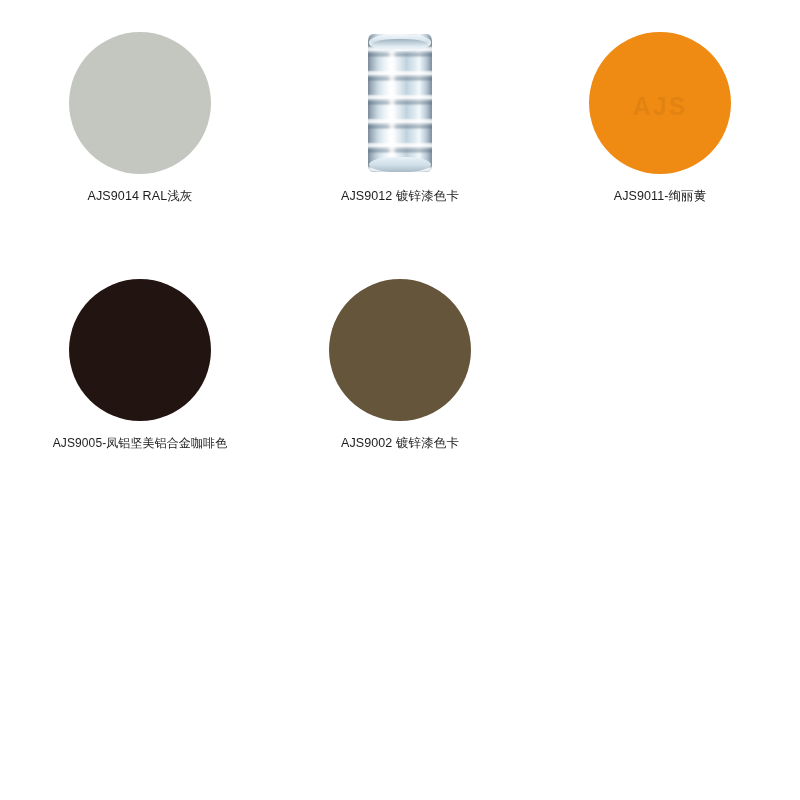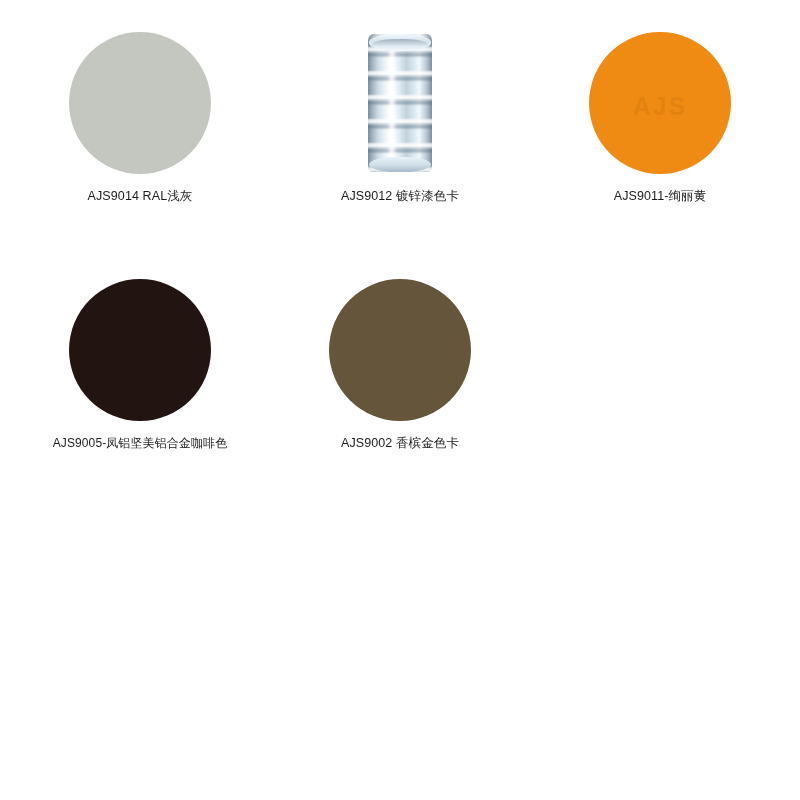--- a/index.html
+++ b/index.html
@@ -180,15 +180,15 @@
     <div class="swatch-cell">
       <div class="swatch-disc-wrap">
         <div class="swatch-disc" style="background: rgb(34, 20, 16);"></div>
       </div>
       <div class="swatch-label tight">AJS9005-凤铝坚美铝合金咖啡色</div>
     </div>
     <div class="swatch-cell">
       <div class="swatch-disc-wrap">
         <div class="swatch-disc" style="background: rgb(101, 85, 58);"></div>
       </div>
-      <div class="swatch-label">AJS9002 香槟金色卡</div>
+      <div class="swatch-label">AJS9002 镀锌漆色卡</div>
     </div>
   </div>
 
 </body></html>

